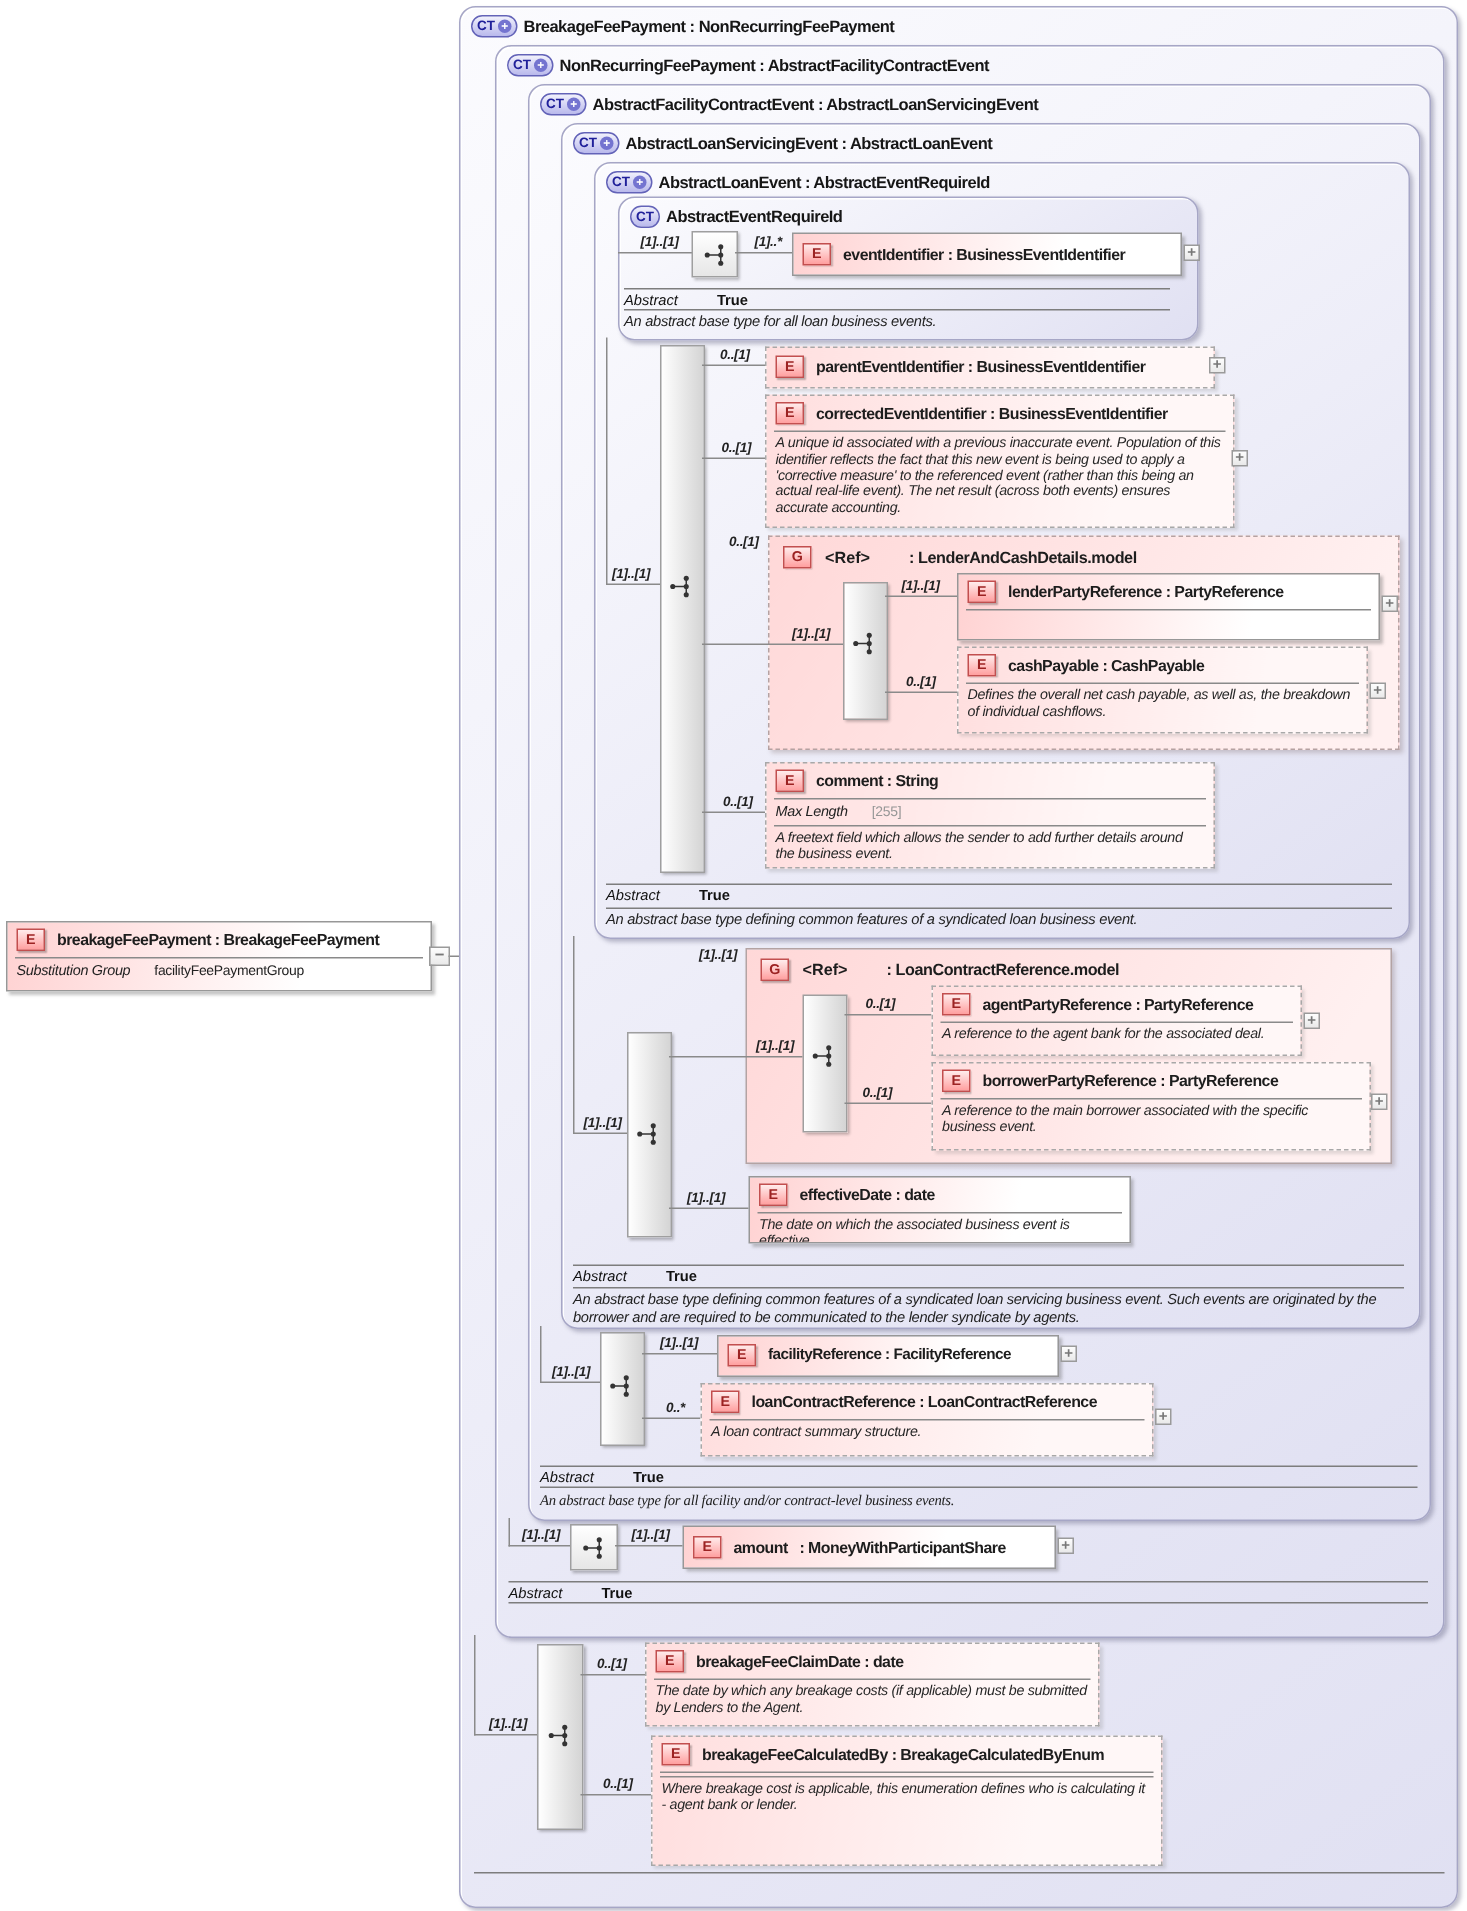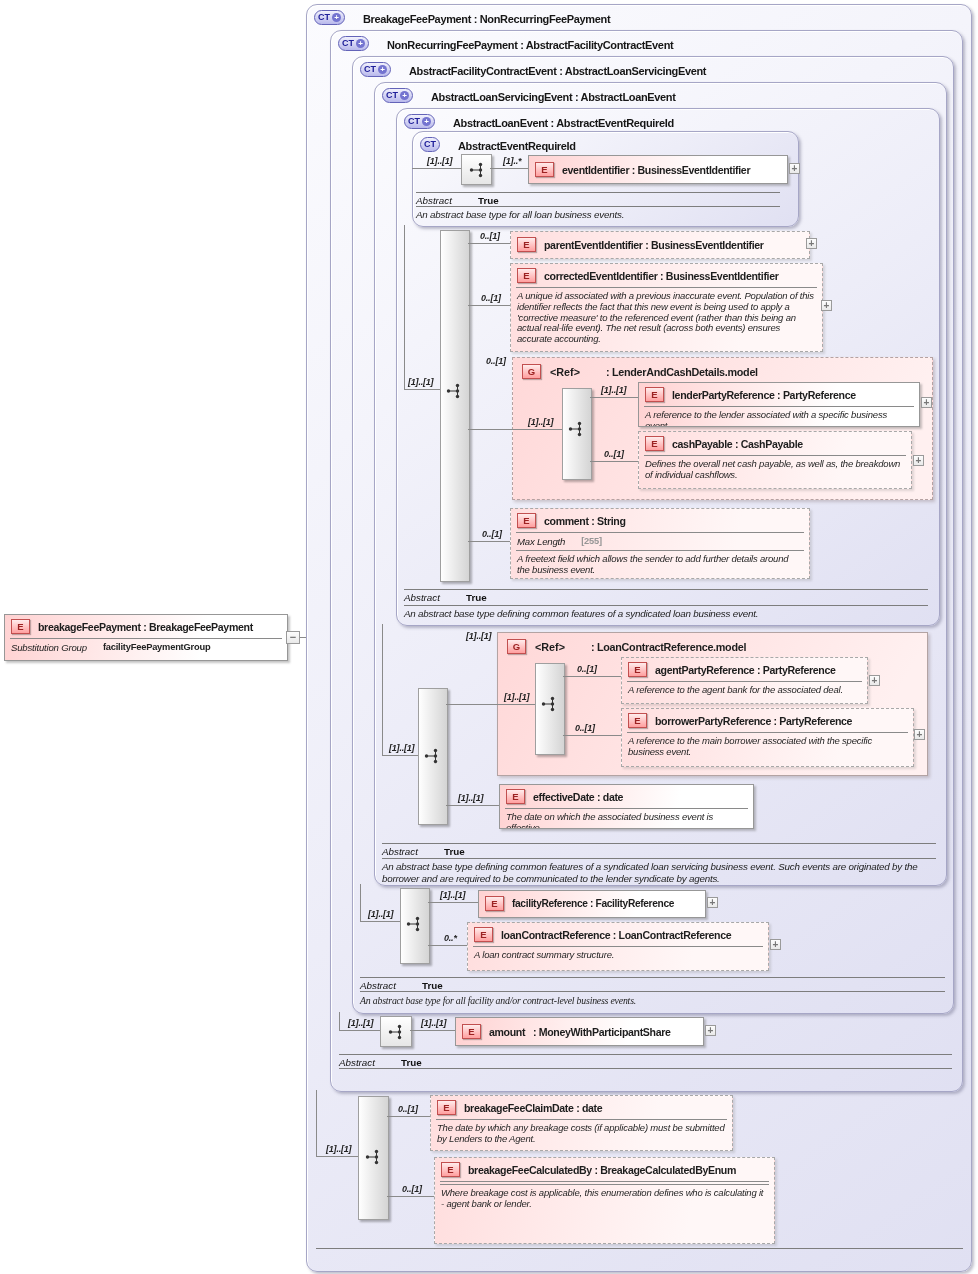--- a/index.html
+++ b/index.html
@@ -2,21 +2,21 @@
 <html><head>
 <meta charset="utf-8">
 <style>
   html,body{margin:0;padding:0;background:#fff;}
   #canvas{position:relative;width:978px;height:1274px;background:#fff;
     font-family:"Liberation Sans",sans-serif;overflow:hidden;}
   
   .ctr{position:absolute;border:1px solid #a6a6c6;border-radius:11px;
     background:linear-gradient(145deg,#fbfbfe 0%,#ededf8 55%,#e0e0f2 100%);
     box-shadow:2px 2px 3px rgba(110,110,140,.45), inset 1px 1px 0 #fff;}
-  .hdr{display:flex;align-items:flex-end;gap:18px;padding:5px 0 0 7px;}
+  .hdr{display:flex;align-items:center;gap:4px;padding:5px 0 0 7px;}
   .ct-badge{display:inline-flex;align-items:center;gap:2px;height:13px;
     border:1.4px solid #6363b8;border-radius:8px;padding:0 3px;
     background:linear-gradient(#f1f1fc,#b9b9ec);color:#20209a;
     font-size:9px;font-weight:bold;line-height:13px;}
   .ct-plus{display:inline-block;width:9px;height:9px;border-radius:50%;
     background:#7474d0;color:#fff;font-size:8px;line-height:9px;text-align:center;font-weight:bold;}
   .ttl{font-size:11px;font-weight:bold;color:#161616;letter-spacing:-0.35px;white-space:pre;}
   
   .ebox{position:absolute;border:1px solid #979797;overflow:hidden;
     background:linear-gradient(100deg,#ffd2d2 0%,#ffffff 70%);
@@ -27,21 +27,21 @@
   .ebox-title{display:flex;align-items:center;gap:8px;padding:4px 6px 2px 6px;}
   .e-badge{flex:0 0 17px;width:17px;height:13px;border:1px solid #c24f4f;
     background:linear-gradient(#ffecec,#ff9f9f);color:#9c2222;font-size:9.5px;
     font-weight:bold;text-align:center;line-height:13px;box-shadow:1px 1px 1px rgba(0,0,0,.25);}
   .ename{font-size:10.6px;font-weight:bold;color:#1d1d1d;letter-spacing:-0.35px;white-space:pre;}
   .sep-in{height:1px;background:#8a8a8a;margin:2px 5px 0 5px;}
   .ebox-desc{font-size:9.5px;font-style:italic;color:#262626;letter-spacing:-0.2px;
     padding:3px 6px 2px 6px;line-height:10.8px;}
   .facet-row{display:flex;gap:16px;padding:3px 6px 1px 6px;align-items:flex-start;}
   .facet-label{font-size:9.6px;font-style:italic;color:#222;letter-spacing:-0.2px;}
-  .facet-value{font-size:9.3px;color:#969696;font-weight:bold;letter-spacing:-0.2px;}
+  .facet-value{font-size:9.3px;color:#969696;font-weight:normal;letter-spacing:-0.2px;}
   .facet-value.dark{color:#222;}
   .gbox{position:absolute;border:1px dashed #b5a2a2;
     background:linear-gradient(120deg,#ffd8d8 0%,#fff0f0 85%);
     box-shadow:2px 2px 3px rgba(120,100,100,.3);}
   .gbox.solid{border-style:solid;border-color:#b3a3a3;}
   .ghdr{display:flex;align-items:center;padding:6px 0 0 9px;}
   .g-badge{width:17px;height:13px;border:1px solid #c24f4f;
     background:linear-gradient(#ffecec,#ff9f9f);color:#9c2222;font-size:9.5px;
     font-weight:bold;text-align:center;line-height:13px;box-shadow:1px 1px 1px rgba(0,0,0,.25);}
   .gref{font-size:10.8px;font-weight:bold;color:#1d1d1d;margin-left:9px;}
@@ -228,21 +228,20 @@
       </svg>
   </div>
   <div class="hl" style="left:590px;top:397px;width:48px;"></div>
   <div class="card" style="left:601px;top:385px;">[1]..[1]</div>
   <div class="ebox" style="left:638px;top:382px;width:280px;height:43px;">
     <div class="ebox-title">
         <span class="e-badge">E</span>
         <span class="ename">lenderPartyReference : PartyReference</span>
       </div>
     <div class="sep-in"></div>
-    <div class="ebox-desc">A reference to the lender associated with a specific business event.</div>
   </div>
   <div class="plus" style="left:921px;top:397px;">+</div>
   <div class="hl" style="left:590px;top:461px;width:48px;"></div>
   <div class="card" style="left:604px;top:449px;">0..[1]</div>
   <div class="ebox dashed" style="left:638px;top:431px;width:272px;height:56px;">
     <div class="ebox-title">
         <span class="e-badge">E</span>
         <span class="ename">cashPayable : CashPayable</span>
       </div>
     <div class="sep-in"></div>

